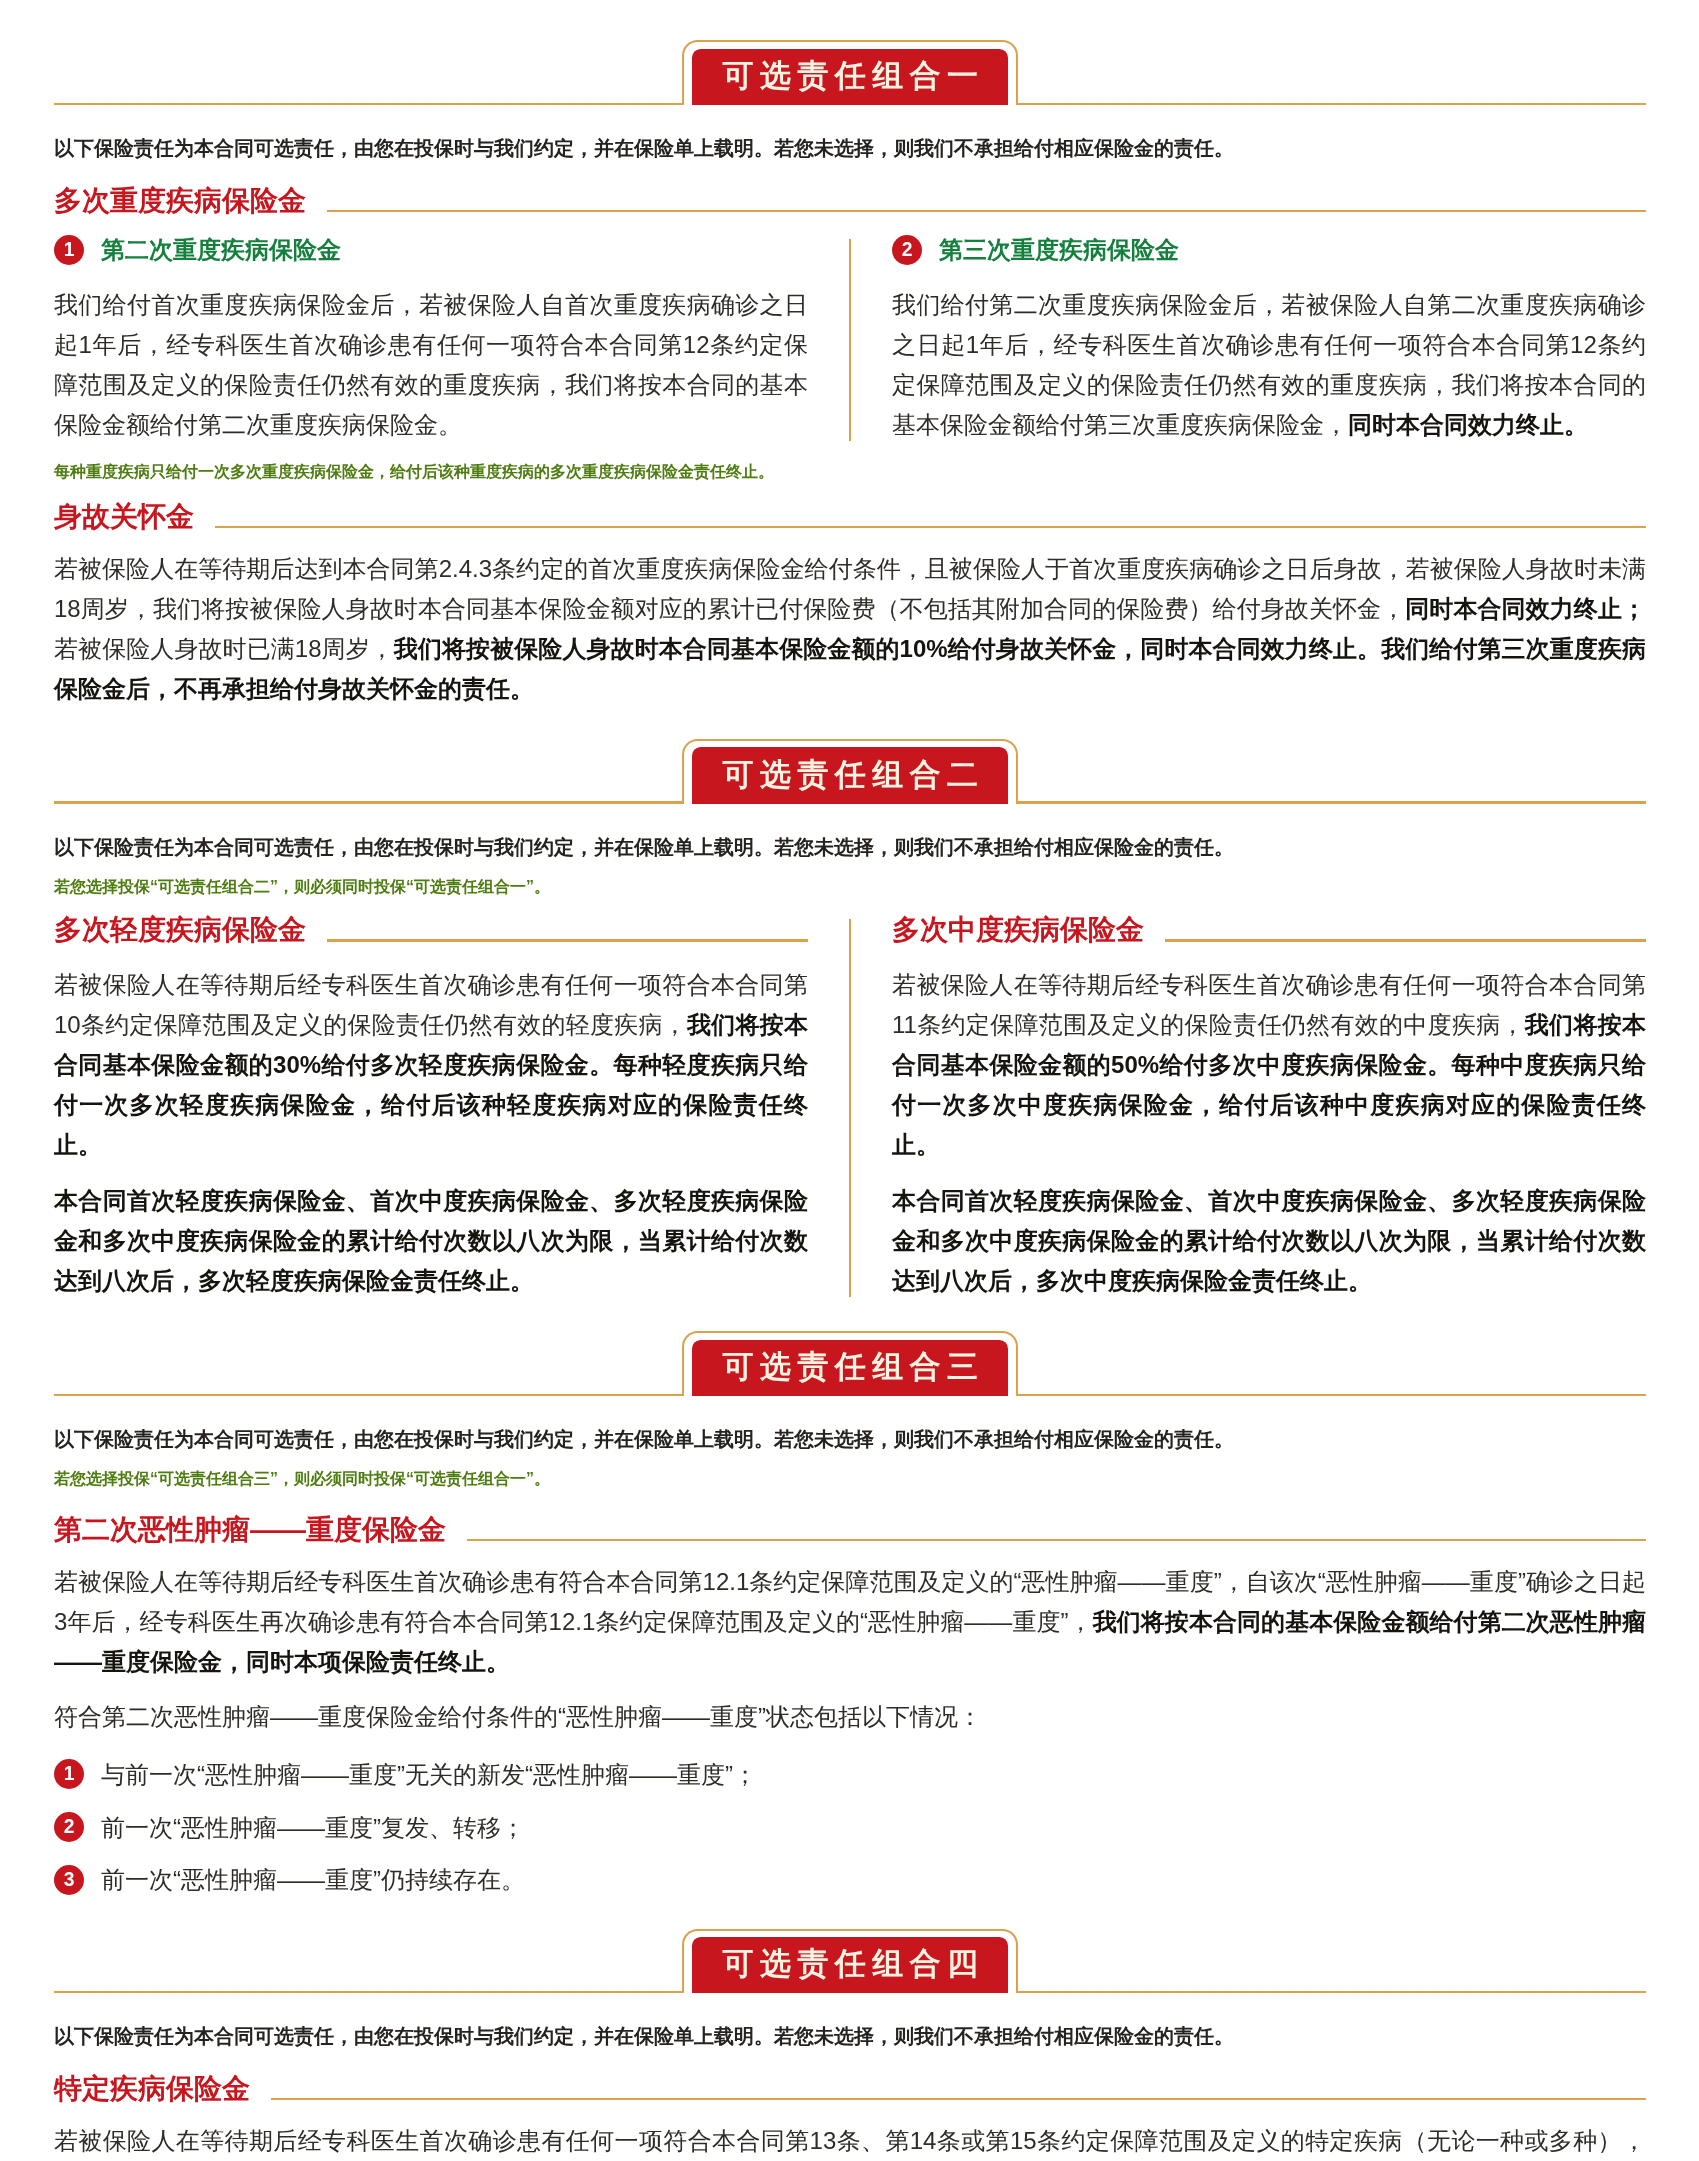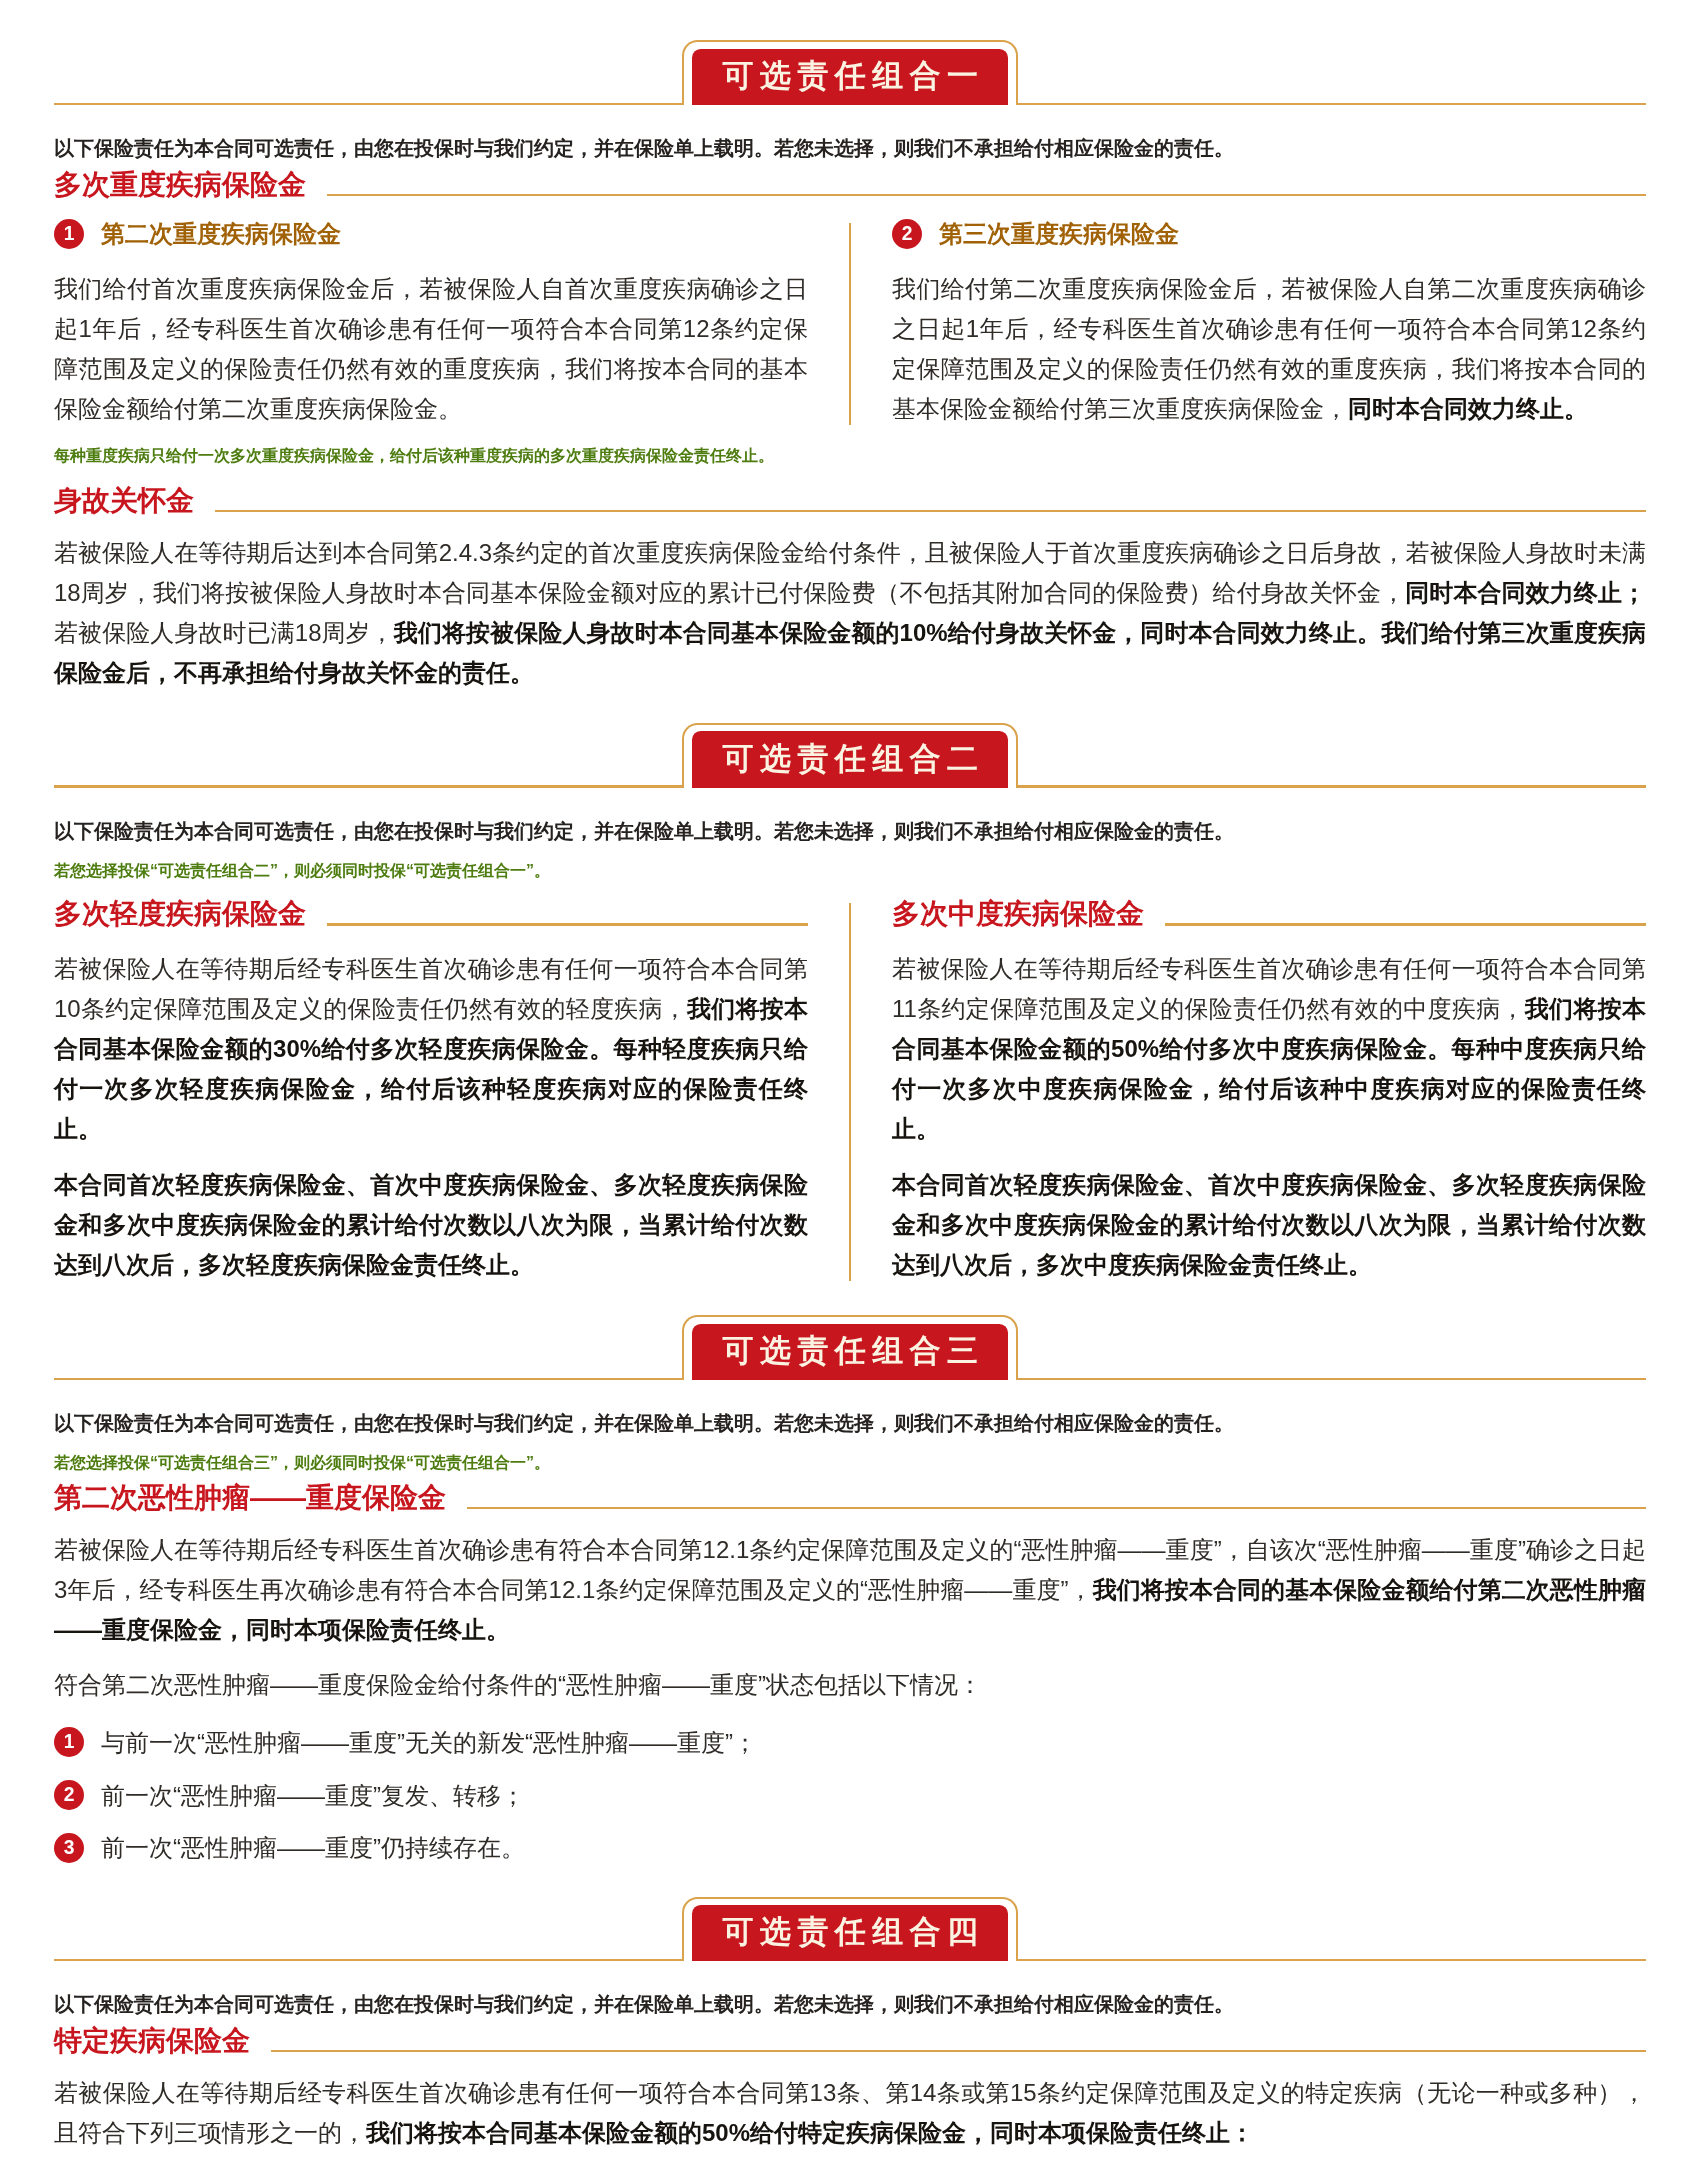--- a/index.html
+++ b/index.html
@@ -27,41 +27,41 @@
     white-space:nowrap;
   }
 
   
   .intro{font-size:20px;font-weight:700;color:#262220;margin:30px 0 0 0;line-height:1.3;}
   .note-bold{font-size:16px;font-weight:700;color:#4d7c0f;margin:17px 0 0 0;line-height:1.3;}
   .body{font-size:24px;line-height:40px;margin:15.7px 0 0 0;text-align:justify;}
   .body b{color:#17140f;}
 
   
-  .sec-h{display:flex;align-items:flex-end;margin-top:8px;}
+  .sec-h{display:flex;align-items:flex-end;margin-top:24px;}
   .sec-h .t{color:#C8161E;font-size:28px;font-weight:700;white-space:nowrap;line-height:1.15;}
   .sec-h .rule{flex:1;height:2.1px;background:#D9A24B;margin:0 0 5px 21.4px;}
 
   
   .cols{display:flex;margin-top:17px;}
   .col{flex:1;min-width:0;}
   .vrule{width:2.1px;background:#D9A24B;margin:4.3px 41px 4.3px 41px;align-self:stretch;}
   .col .sec-h{margin-top:0;}
   .col .body:first-of-type{margin-top:18.6px;}
 
   
   .numb{
     flex:none;display:inline-flex;align-items:center;justify-content:center;
     width:30px;height:30px;border-radius:50%;
     background:#C8161E;color:#ffffff;
     font-size:19.3px;font-weight:700;
   }
   .item-h{display:flex;align-items:center;margin-top:0;}
   .item-h .numb{margin-right:17px;}
-  .item-h .t{font-size:24px;font-weight:700;color:#a16207;}
+  .item-h .t{font-size:24px;font-weight:700;color:#15803d;}
 
   .li{display:flex;align-items:flex-start;margin-top:15.7px;}
   .li .numb{margin:3.6px 17px 0 0;}
   .li .t{font-size:24px;line-height:37px;}
   .list{margin-top:18.6px;}
 
   .mt-lg{margin-top:18px;align-items:flex-end;}
 </style>
 </head>
 <body>

